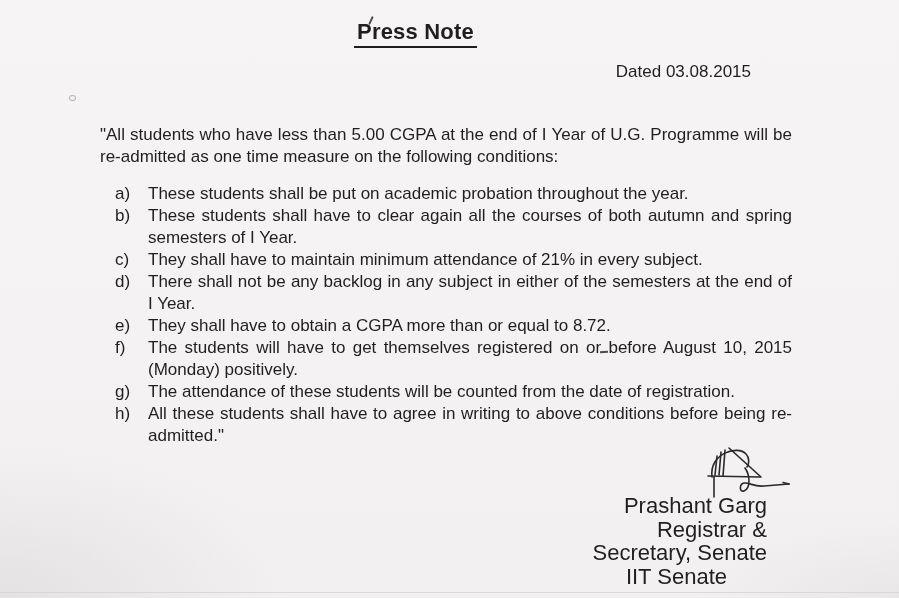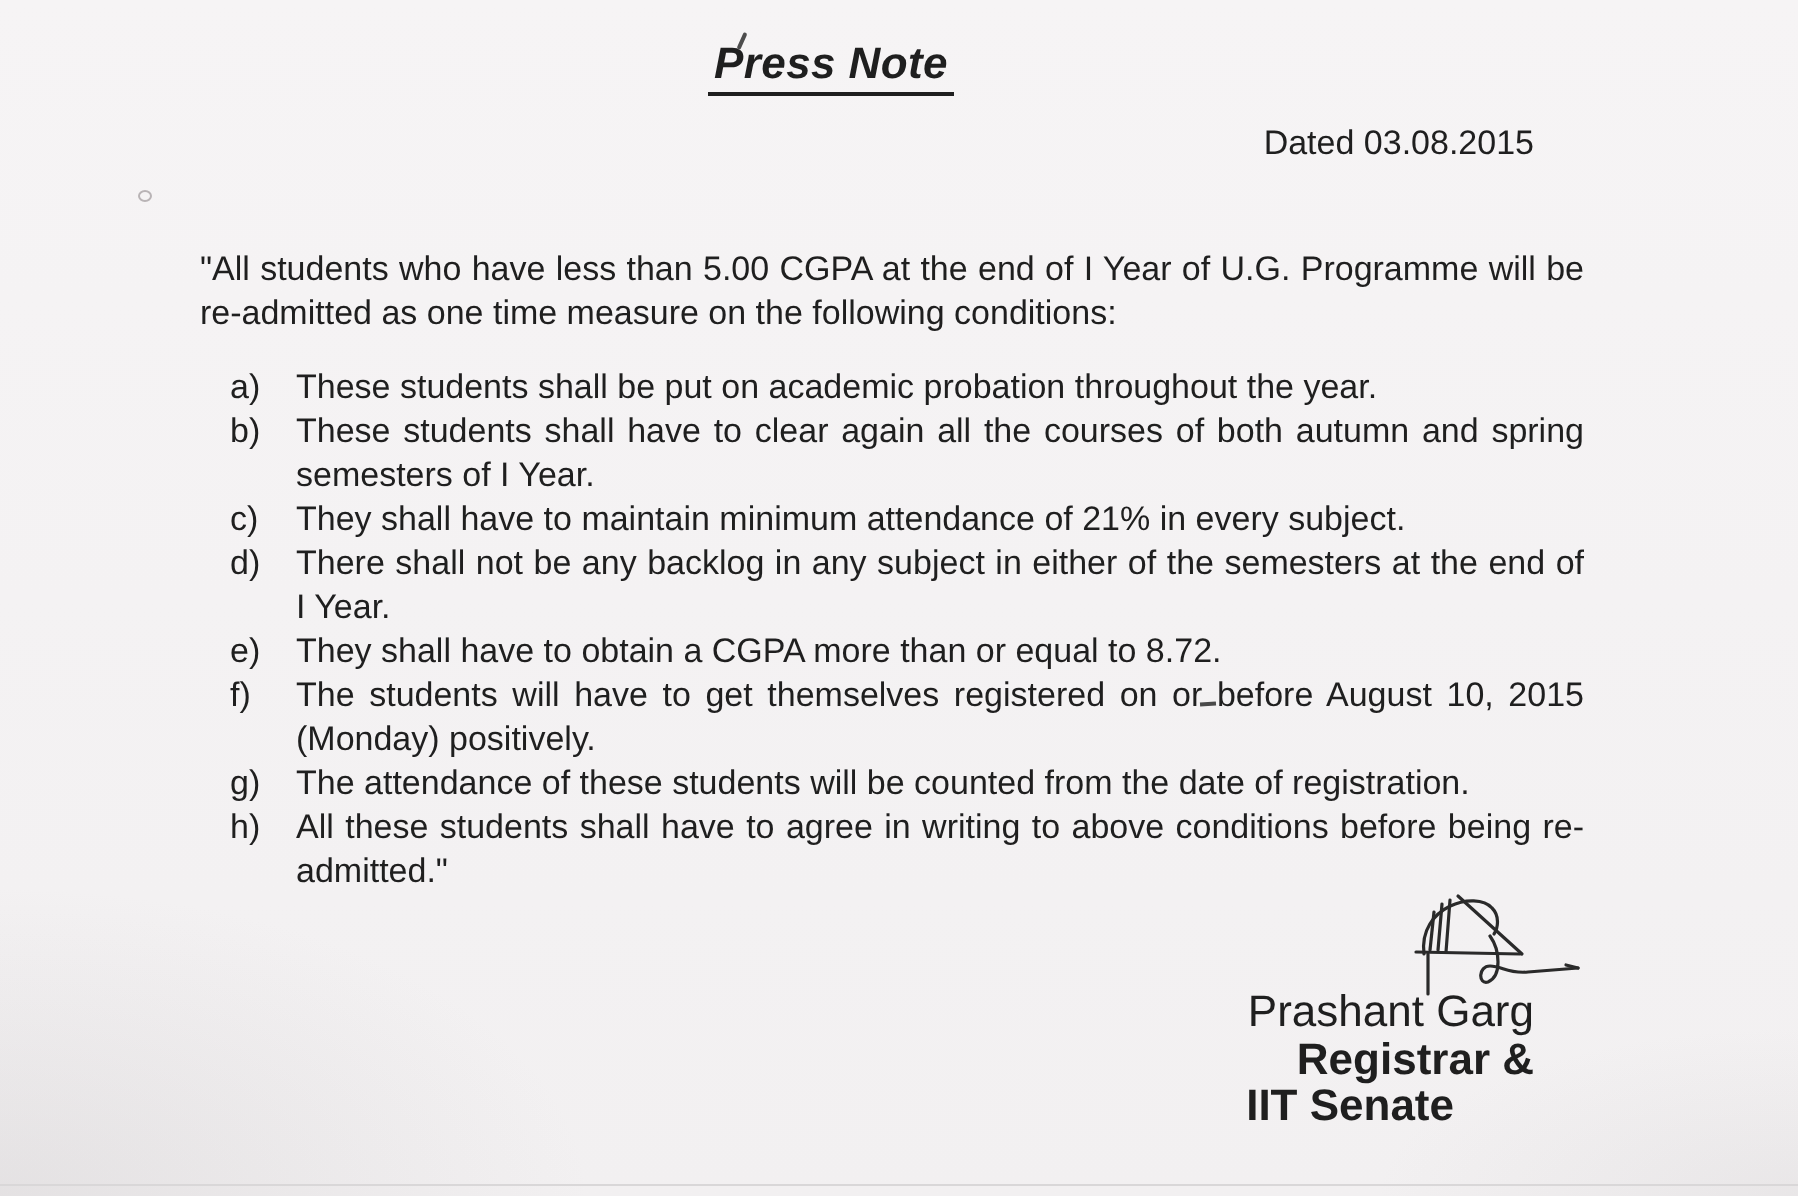--- a/index.html
+++ b/index.html
@@ -27,26 +27,25 @@
     text-align: center;
     transform: translateX(-34px);
     font-size: 22px;
     font-weight: bold;
     letter-spacing: 0.2px;
   }
   .doc-title span {
     display: inline-block;
     border-bottom: 2px solid #1f1f1f;
     padding: 0 3px 1px 3px;
-    font-style: italic;
   }
   .date-line {
     position: absolute;
     top: 62px;
-    right: 132px;
+    right: 148px;
     font-size: 17px;
   }
   .intro {
     position: absolute;
     top: 124px;
     left: 100px;
     width: 692px;
     font-size: 17px;
     line-height: 22px;
     text-align: justify;
@@ -76,21 +75,21 @@
   }
   .signature-text {
     position: absolute;
     top: 494px;
     right: 132px;
     text-align: right;
     font-size: 22px;
     line-height: 23.5px;
   }
   .signature-name { font-weight: normal; }
-  .signature-role { font-weight: bold; margin-left: 19px; }
+  .signature-role { font-weight: normal; margin-left: 19px; }
   .signature-role.inset { padding-right: 40px; }
   
   .artifact { position: absolute; pointer-events: none; }
   .artifact-tick {
     left: 370px; top: 16px;
     width: 2px; height: 9px;
     background: #4d4d4d;
     transform: rotate(24deg);
     border-radius: 1px;
   }
@@ -172,20 +171,21 @@
         <path d="M16,33 L16,53"></path>
         <path d="M47,24 C52,31 53,44 46,47 C41,48.5 41,39 47,39 C53,39 56,43 66,42 L91,40"></path>
         <path d="M85,38.5 L91,40"></path>
       </g>
     </svg>
   </div>
 
   <div class="signature-text">
     <div class="signature-name">Prashant Garg</div>
     <div class="signature-role">Registrar &amp;</div>
+    <div class="signature-role">Secretary, Senate</div>
     <div class="signature-role inset">IIT Senate</div>
   </div>
 
   <div class="artifact artifact-tick"></div>
   <div class="artifact artifact-speck"></div>
   <div class="artifact artifact-dash"></div>
   <div class="artifact artifact-bottom-line"></div>
 
 </div>
 

